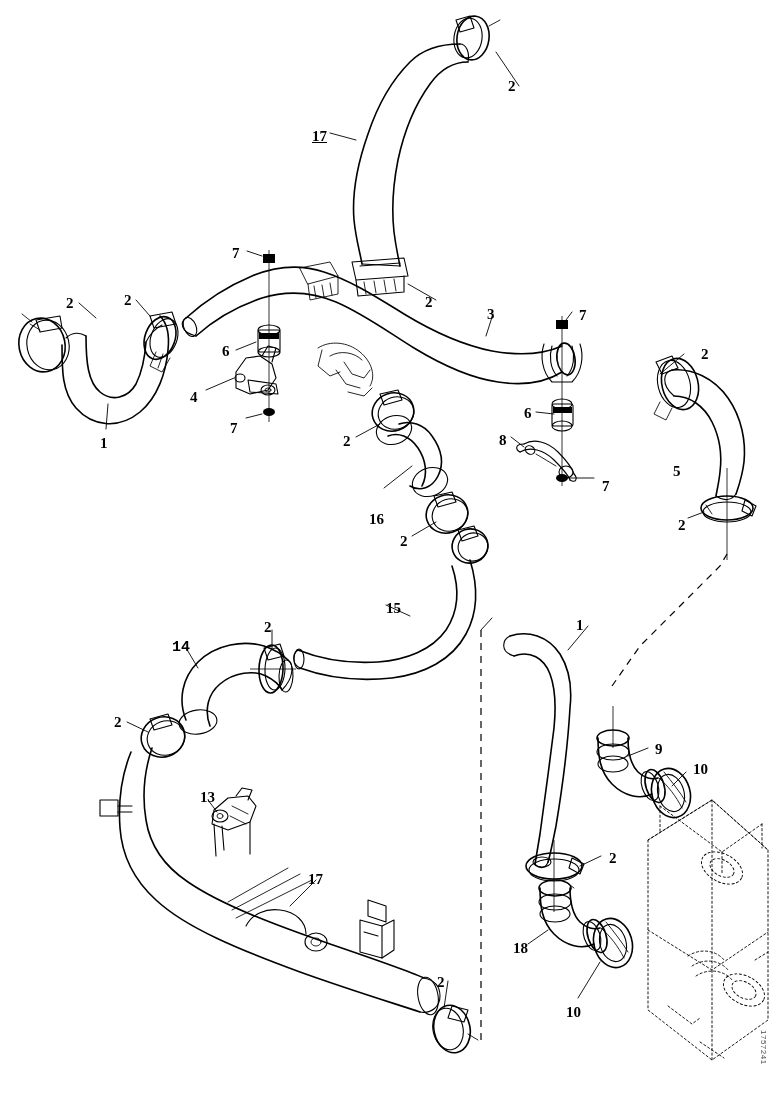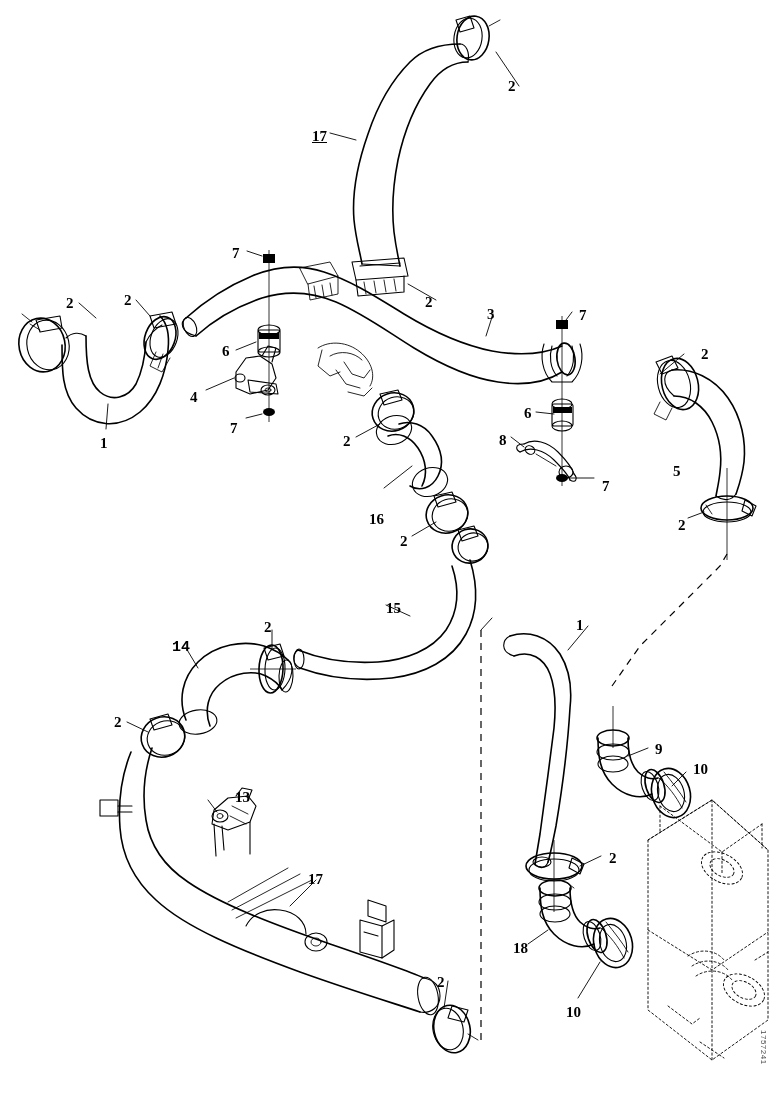--- a/index.html
+++ b/index.html
@@ -383,21 +383,21 @@
   <div class="callout" style="left:602px; top:479px;">7</div>
   <div class="callout" style="left:673px; top:464px;">5</div>
   <div class="callout" style="left:678px; top:518px;">2</div>
   <div class="callout" style="left:343px; top:434px;">2</div>
   <div class="callout" style="left:369px; top:512px;">16</div>
   <div class="callout" style="left:400px; top:534px;">2</div>
   <div class="callout" style="left:386px; top:601px;">15</div>
   <div class="callout" style="left:264px; top:620px;">2</div>
   <div class="callout" style="left:172px; top:640px;font-family:Liberation Mono, monospace;">14</div>
   <div class="callout" style="left:114px; top:715px;">2</div>
-  <div class="callout" style="left:200px; top:790px;margin-left:35px;">13</div>
+  <div class="callout" style="left:200px; top:790px;">13</div>
   <div class="callout" style="left:308px; top:872px;">17</div>
   <div class="callout" style="left:437px; top:975px;">2</div>
   <div class="callout" style="left:576px; top:618px;">1</div>
   <div class="callout" style="left:655px; top:742px;">9</div>
   <div class="callout" style="left:693px; top:762px;">10</div>
   <div class="callout" style="left:609px; top:851px;">2</div>
   <div class="callout" style="left:513px; top:941px;">18</div>
   <div class="callout" style="left:566px; top:1005px;">10</div>
 
   <div class="watermark" style="left:768px; top:1030px;">1757241</div>

